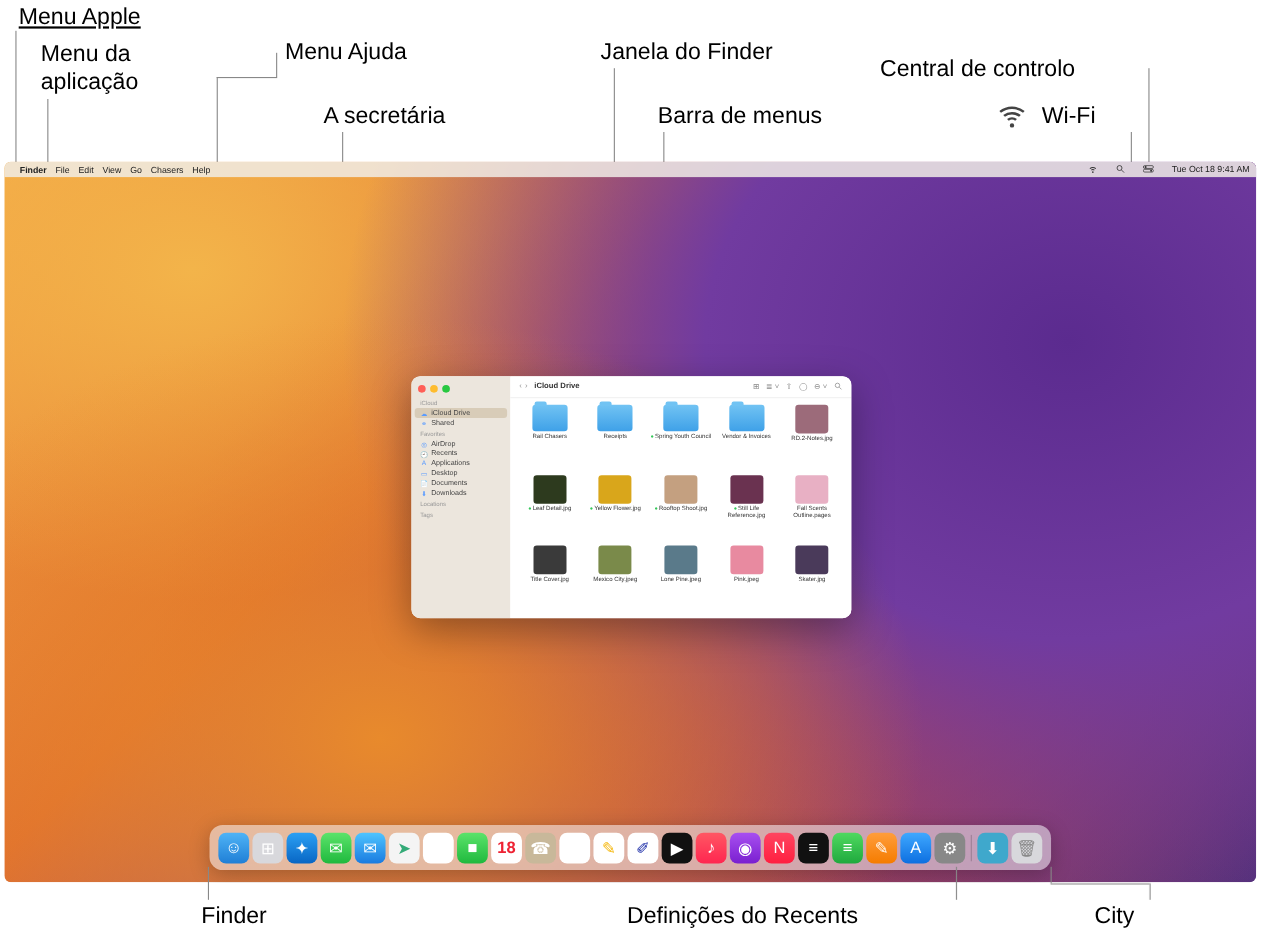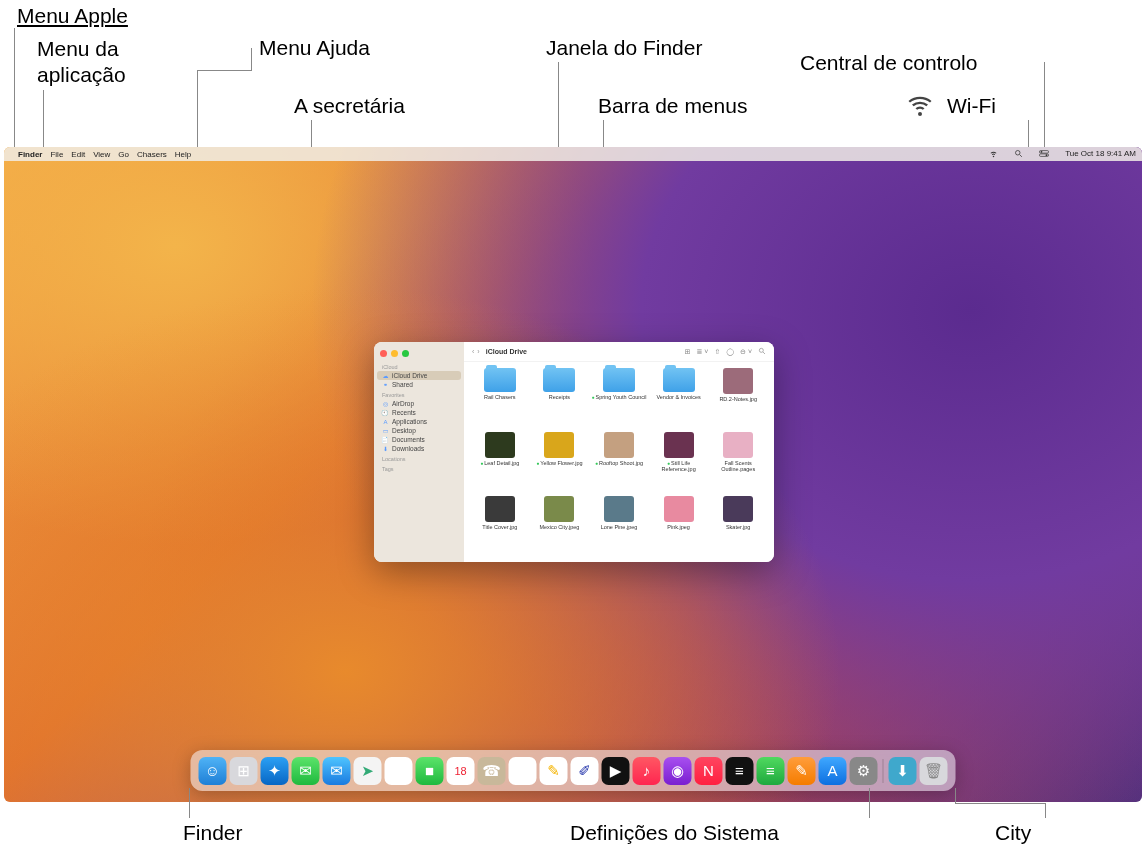--- a/index.html
+++ b/index.html
@@ -289,41 +289,41 @@
 
   <div class="dock" id="dock">
       <div class="dock-icon di-finder" title="Finder">☺</div>
       <div class="dock-icon di-launchpad" title="Launchpad">⊞</div>
       <div class="dock-icon di-safari" title="Safari">✦</div>
       <div class="dock-icon di-messages" title="Messages">✉</div>
       <div class="dock-icon di-mail" title="Mail">✉</div>
       <div class="dock-icon di-maps" title="Maps">➤</div>
       <div class="dock-icon di-photos" title="Photos">❀</div>
       <div class="dock-icon di-facetime" title="FaceTime">■</div>
-      <div class="dock-icon di-calendar" title="Calendar" style="font-size: 11px; font-weight: 400; color: rgb(238, 34, 51);">18</div>
+      <div class="dock-icon di-calendar" title="Calendar" style="font-size: 15px; font-weight: 700; color: rgb(238, 34, 51);">18</div>
       <div class="dock-icon di-contacts" title="Contacts">☎</div>
       <div class="dock-icon di-reminders" title="Reminders">☑</div>
       <div class="dock-icon di-notes" title="Notes">✎</div>
       <div class="dock-icon di-freeform" title="Freeform">✐</div>
       <div class="dock-icon di-tv" title="TV">▶</div>
       <div class="dock-icon di-music" title="Music">♪</div>
       <div class="dock-icon di-podcasts" title="Podcasts">◉</div>
       <div class="dock-icon di-news" title="News">N</div>
       <div class="dock-icon di-stocks" title="Stocks">≡</div>
       <div class="dock-icon di-numbers" title="Numbers">≡</div>
       <div class="dock-icon di-pages" title="Pages">✎</div>
       <div class="dock-icon di-appstore" title="App Store">A</div>
       <div class="dock-icon di-settings" title="System Settings">⚙</div>
       <div class="dock-sep"></div>
       <div class="dock-icon di-downloads" title="Downloads">⬇</div>
       <div class="dock-icon di-trash" title="Trash">🗑</div>
     </div>
 </div>
 
 <div class="bottom-callout" style="left:183px; top:821px;">Finder</div>
-<div class="bottom-callout" style="left:570px; top:821px;">Definições do Sistema</div>
+<div class="bottom-callout" style="left:570px; top:821px;">Definições do Recents</div>
 <div class="bottom-callout" style="left:995px; top:821px;">City</div>
 
 <div class="callout-line" style="left:189px; top:788px; width:1px; height:30px;"></div>
 <div class="callout-line" style="left:869px; top:788px; width:1px; height:30px;"></div>
 <div class="callout-line" style="left:955px; top:788px; width:1px; height:15px;"></div>
 <div class="callout-line" style="left:955px; top:803px; width:90px; height:1px;"></div>
 <div class="callout-line" style="left:1045px; top:803px; width:1px; height:15px;"></div>
 
 </body></html>

